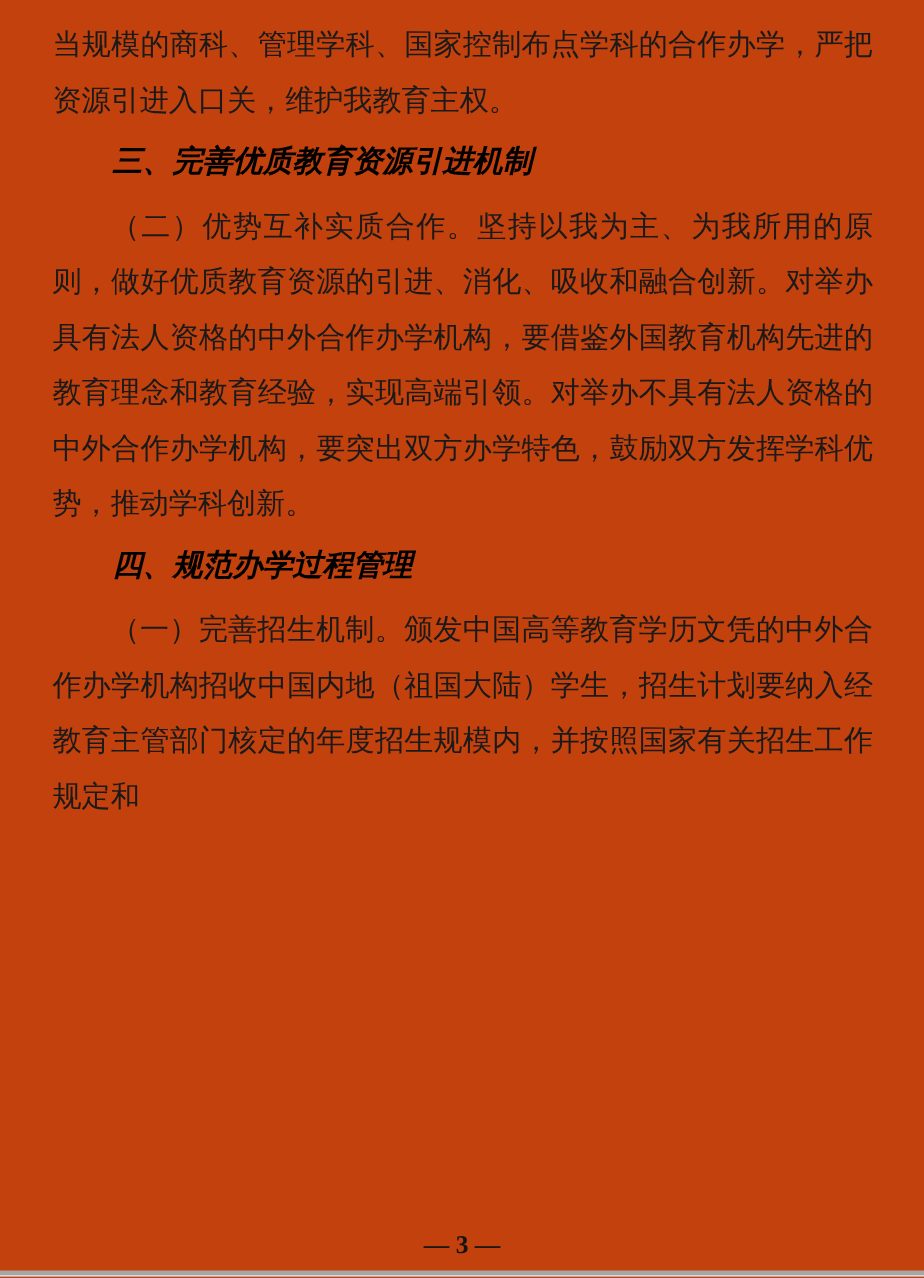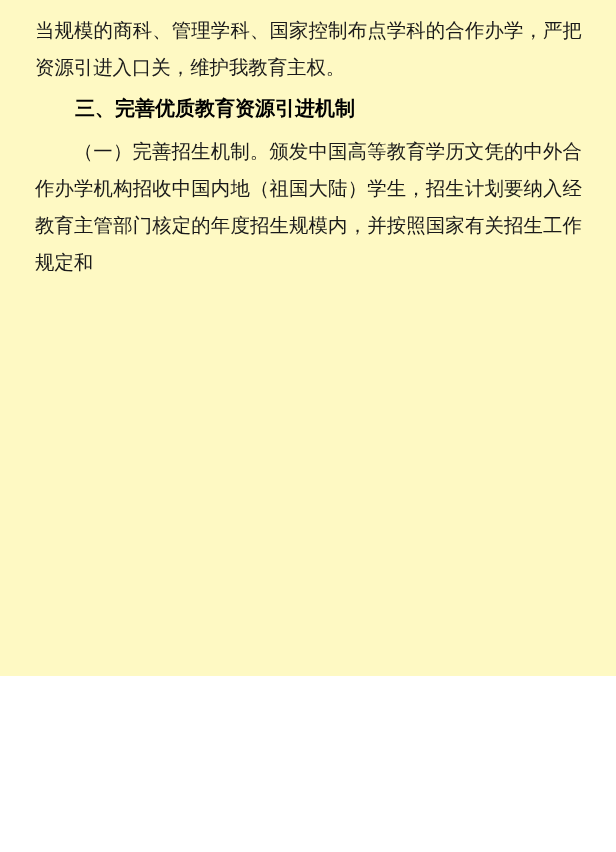--- a/index.html
+++ b/index.html
@@ -3,23 +3,23 @@
 <meta charset="utf-8">
 <style>
   html, body {
     margin: 0;
     padding: 0;
     background: #ffffff;
   }
   .page {
     position: relative;
     width: 616px;
-    height: 676px;
+    height: 852px;
     overflow: hidden;
-    background: #fef9c3;
+    background: #c2410c;
     font-family: "Liberation Serif", "DejaVu Serif", serif;
     color: #1a1a1a;
   }
   .content {
     position: absolute;
     top: 12px;
     left: 35px;
     width: 547px;
   }
   .content p {
@@ -35,20 +35,21 @@
   .content p.no-indent {
     text-indent: 0;
   }
   .content p.heading {
     font-family: "Liberation Sans", "DejaVu Sans", sans-serif;
     font-weight: 700;
     font-size: 20px;
     color: #000000;
     text-align: left;
     margin: 4px 0 6px 0;
+    font-style: italic;
   }
   .page-number {
     position: absolute;
     top: 820px;
     left: 0;
     right: 0;
     text-align: center;
     font-family: "Liberation Serif", "DejaVu Serif", serif;
     font-size: 17px;
     font-weight: 700;
@@ -64,19 +65,21 @@
     border-bottom: 1px solid #d9d9d9;
   }
 </style>
 </head>
 <body>
 
 <div class="page">
   <div class="content">
     <p class="body no-indent">当规模的商科、管理学科、国家控制布点学科的合作办学，严把资源引进入口关，维护我教育主权。</p>
     <p class="heading">三、完善优质教育资源引进机制</p>
+    <p class="body">（二）优势互补实质合作。坚持以我为主、为我所用的原则，做好优质教育资源的引进、消化、吸收和融合创新。对举办具有法人资格的中外合作办学机构，要借鉴外国教育机构先进的教育理念和教育经验，实现高端引领。对举办不具有法人资格的中外合作办学机构，要突出双方办学特色，鼓励双方发挥学科优势，推动学科创新。</p>
+    <p class="heading">四、规范办学过程管理</p>
     <p class="body">（一）完善招生机制。颁发中国高等教育学历文凭的中外合作办学机构招收中国内地（祖国大陆）学生，招生计划要纳入经教育主管部门核定的年度招生规模内，并按照国家有关招生工作规定和</p>
   </div>
 
   <div class="page-number">— 3 —</div>
 
   <div class="bottom-rule"></div>
 </div>
 
 </body></html>

